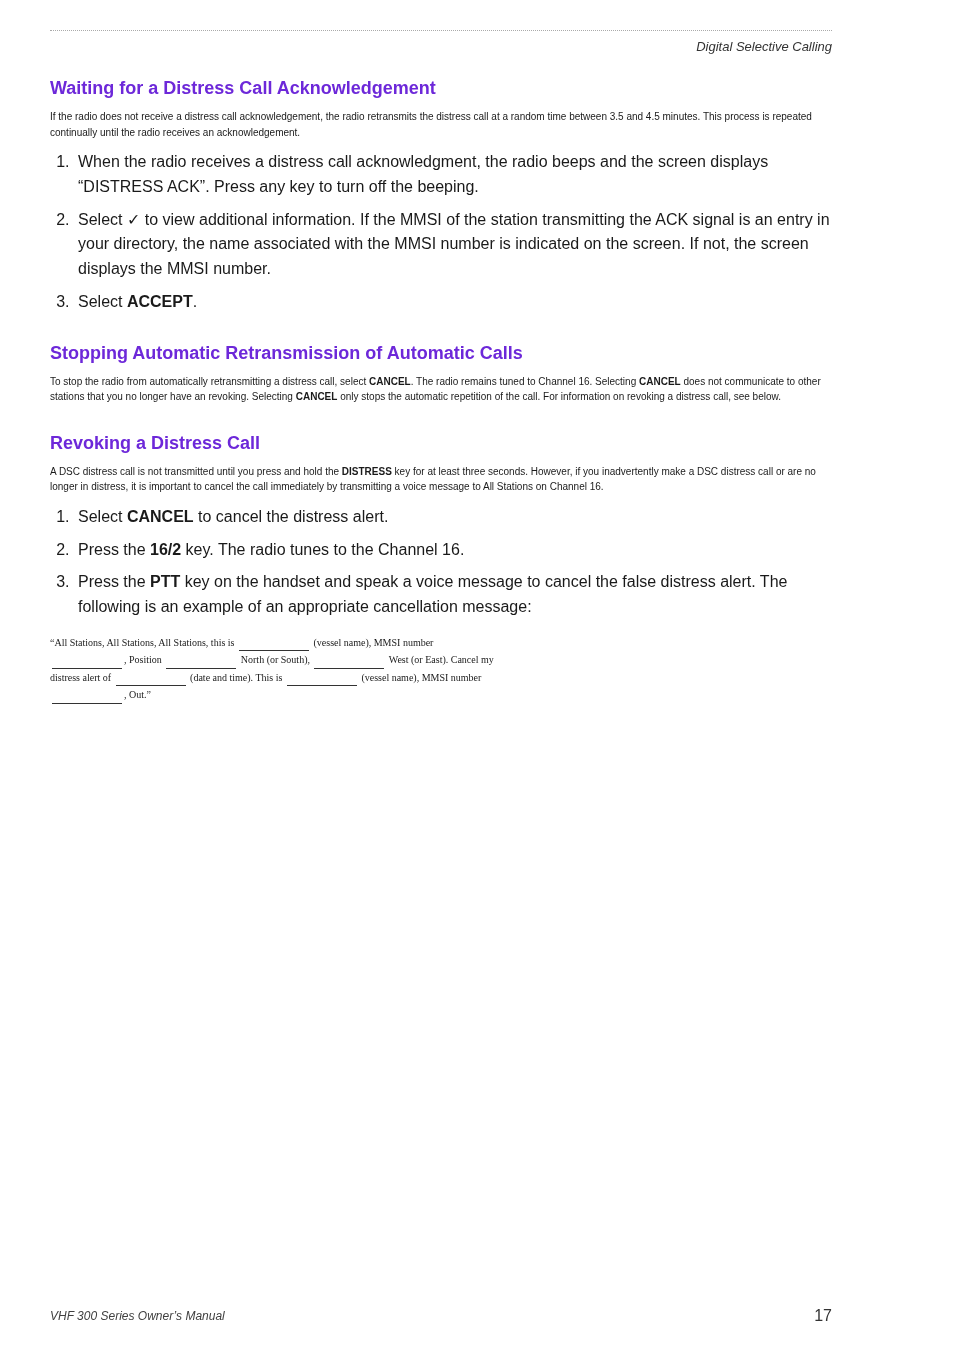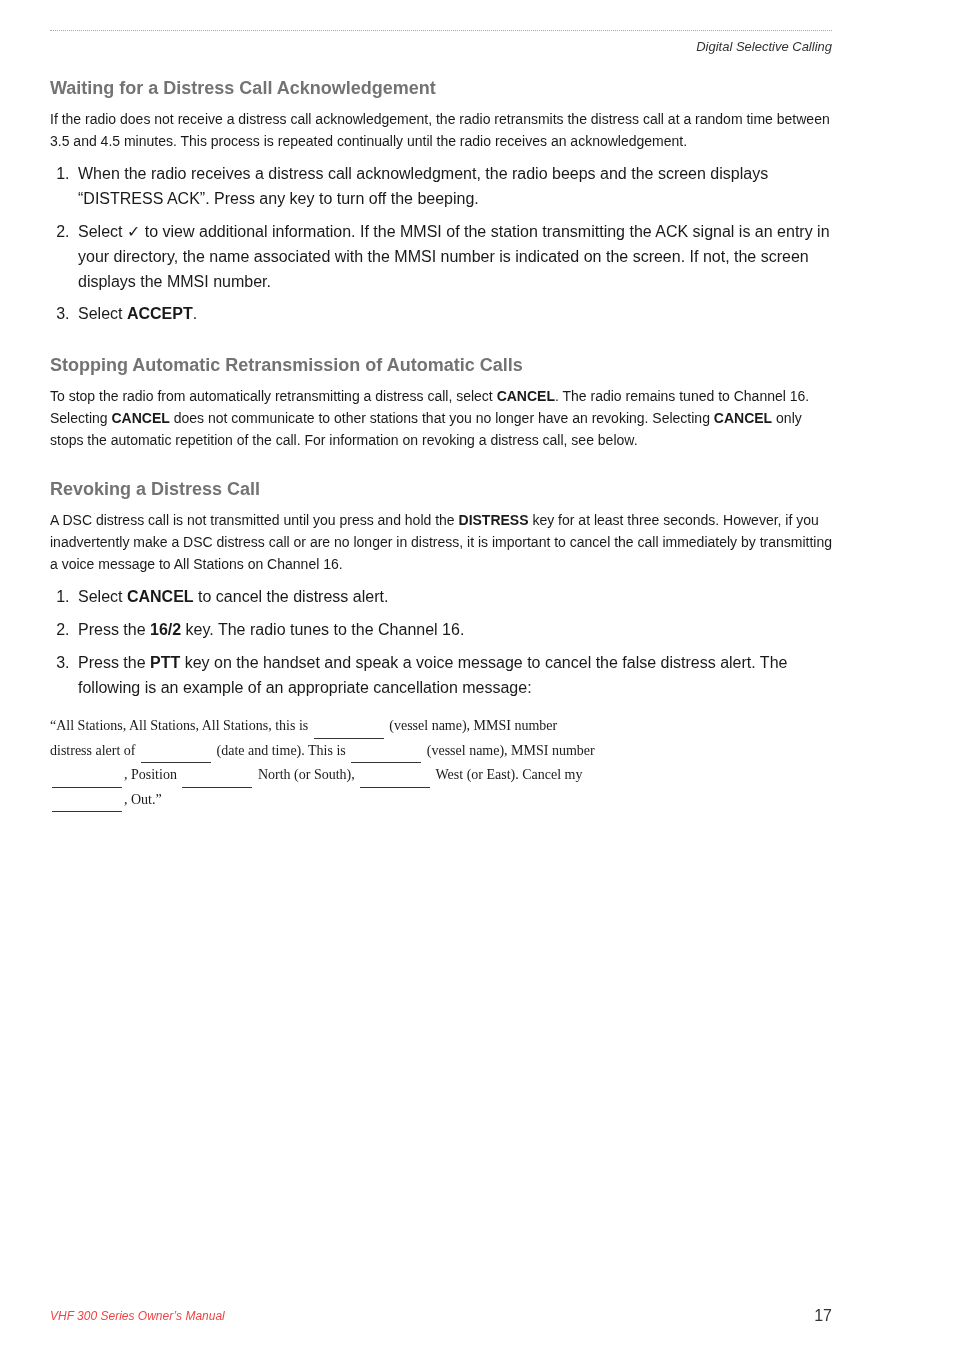--- a/index.html
+++ b/index.html
@@ -38,31 +38,31 @@
 
     .page-header-title {
       font-size: 13px;
       color: #333333;
       font-style: italic;
     }
 
     h2 {
       font-size: 18px;
       font-weight: bold;
-      color: #737373;
+      color: #6d28d9;
       margin-bottom: 10px;
       margin-top: 0;
     }
 
     .section {
       margin-bottom: 28px;
     }
 
     .section p {
-      font-size: 14px;
+      font-size: 10px;
       line-height: 1.55;
       margin-bottom: 10px;
     }
 
     .subsection-title {
       font-weight: bold;
       font-size: 14px;
       margin-bottom: 8px;
       margin-top: 14px;
     }
@@ -106,21 +106,21 @@
       left: 50px;
       right: 50px;
       display: flex;
       justify-content: space-between;
       align-items: center;
       border-top: none;
     }
 
     .footer-left {
       font-size: 12px;
-      color: #ef4444;
+      color: #404040;
       font-style: italic;
     }
 
     .footer-right {
       font-size: 16px;
       color: #333333;
     }
   </style>
 </head>
 <body>
@@ -181,24 +181,24 @@
       <li>
         <span>Press the <strong>PTT</strong> key on the handset and speak a voice message to cancel the false distress alert. The following is an example of an appropriate cancellation message:</span>
       </li>
     </ol>
 
     <div class="cancellation-block">
       <p>
         <span>“All Stations, All Stations, All Stations, this is </span><span class="blank-long"></span><span> (vessel name), MMSI number</span>
       </p>
       <p>
+        <span class="blank-long"></span><span>, Position </span><span class="blank-long"></span><span> North (or South), </span><span class="blank-long"></span><span> West (or East). Cancel my</span>
+      </p>
+      <p>
         <span>distress alert of </span><span class="blank-long"></span><span> (date and time). This is </span><span class="blank-long"></span><span> (vessel name), MMSI number</span>
-      </p>
-      <p>
-        <span class="blank-long"></span><span>, Position </span><span class="blank-long"></span><span> North (or South), </span><span class="blank-long"></span><span> West (or East). Cancel my</span>
       </p>
       <p>
         <span class="blank-long"></span><span>, Out.”</span>
       </p>
     </div>
   </div>
 
   <div class="footer-section">
     <span class="footer-left">VHF 300 Series Owner’s Manual</span>
     <span class="footer-right">17</span>

